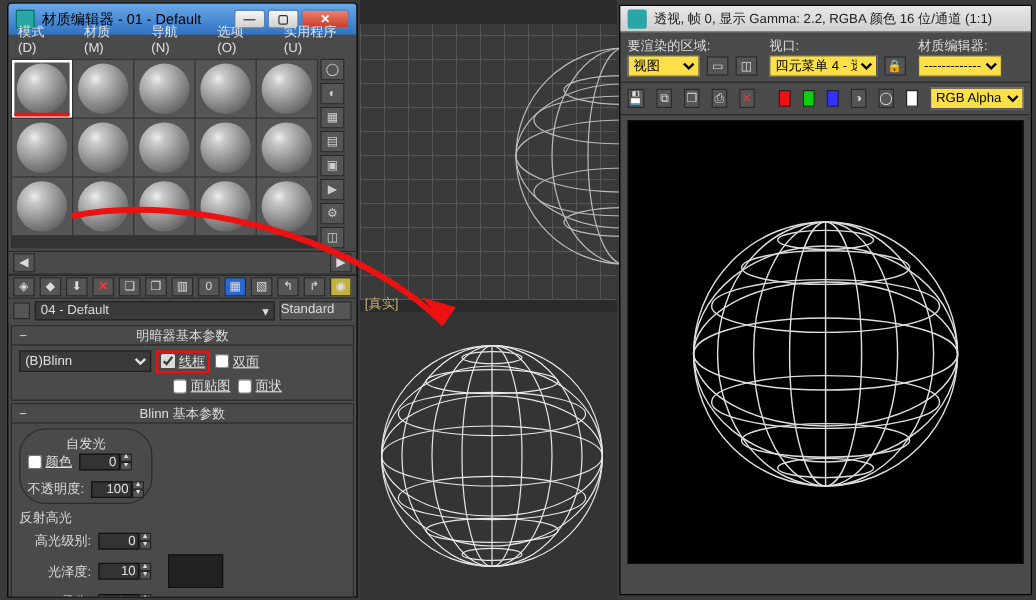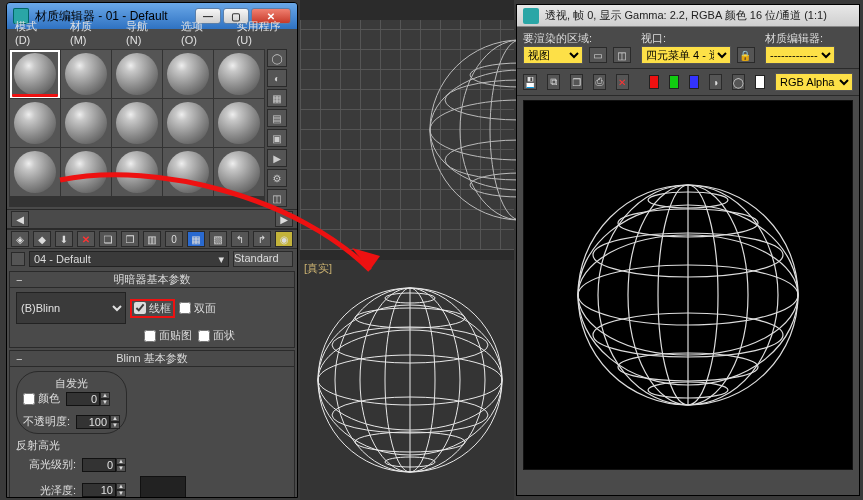--- a/index.html
+++ b/index.html
@@ -77,22 +77,22 @@
   .namerow .stdbtn { width: 60px; height: 16px; background: #555; border: 1px solid #2a2a2a; text-align: left; }
 
   .rollup { margin: 2px; background: #4a4a4a; border: 1px solid #2a2a2a; }
   .rolltitle {
     height: 16px; background: #4a4a4a; text-align: center; border-bottom: 1px solid #2a2a2a;
     color: #e0e0e0; display: flex; align-items: center; justify-content: center; position: relative;
   }
   .rolltitle .dash { position:absolute; left:6px; }
   .rollbody { padding: 4px 6px; display: flex; flex-direction: column; gap: 4px; }
   .row { display: flex; align-items: center; gap: 6px; }
-  select.combo { background:#3a3a3a; color:#e0e0e0; border:1px solid #222; height:32px; min-width:110px; }
-  label.chk { display:flex; align-items:center; gap:3px; }
+  select.combo { background:#3a3a3a; color:#e0e0e0; border:1px solid #222; height:18px; min-width:110px; }
+  label.chk { display:flex; align-items:center; gap:3px;text-decoration:underline; }
   input[type=checkbox] { width:12px; height:12px; accent-color:#dcdcdc; }
   .chk.hot { outline:2px solid #e11; padding:0 2px; }
 
   .colorswatch { width:40px; height:14px; background:#888; border:1px solid #222; }
   .spinner { display:flex; align-items:center; }
   .spinner input { width:34px; height:14px; background:#333; color:#e0e0e0; border:1px solid #111; text-align:right; padding-right:2px; }
   .spinner .ar { width:10px; height:14px; display:flex; flex-direction:column; }
   .spinner .ar span { flex:1; background:#555; border:1px solid #222; font-size:6px; line-height:5px; text-align:center; }
   .lbl { color:#dcdcdc; }
   .box { border:1px solid #2a2a2a; padding:4px 6px; }
@@ -102,21 +102,21 @@
     position:absolute; left:300px; top:0; width:214px; height:500px;
     background:#2b2b2b;
   }
   .vp-top { position:absolute; left:0; top:20px; right:0; height:230px;
     background:
       repeating-linear-gradient(0deg, #555 0 1px, transparent 1px 20px),
       repeating-linear-gradient(90deg, #555 0 1px, transparent 1px 20px),
       #3a3a3a;
   }
   .vp-bot { position:absolute; left:0; top:260px; right:0; bottom:0; background:#343434; }
-  .vp-label { position:absolute; left:0; top:261px; font-size:11px; color:#c9b070; padding:0 4px; }
+  .vp-label { position:absolute; left:0; top:246px; font-size:11px; color:#c9b070; padding:0 4px; }
 
   
   .wsphere { position:absolute; }
 
   
   .renderwin {
     position:absolute; left:516px; top:4px; width:344px; height:492px;
     background:#4a4a4a; border:1px solid #000;
   }
   .renderwin .rtitle {

